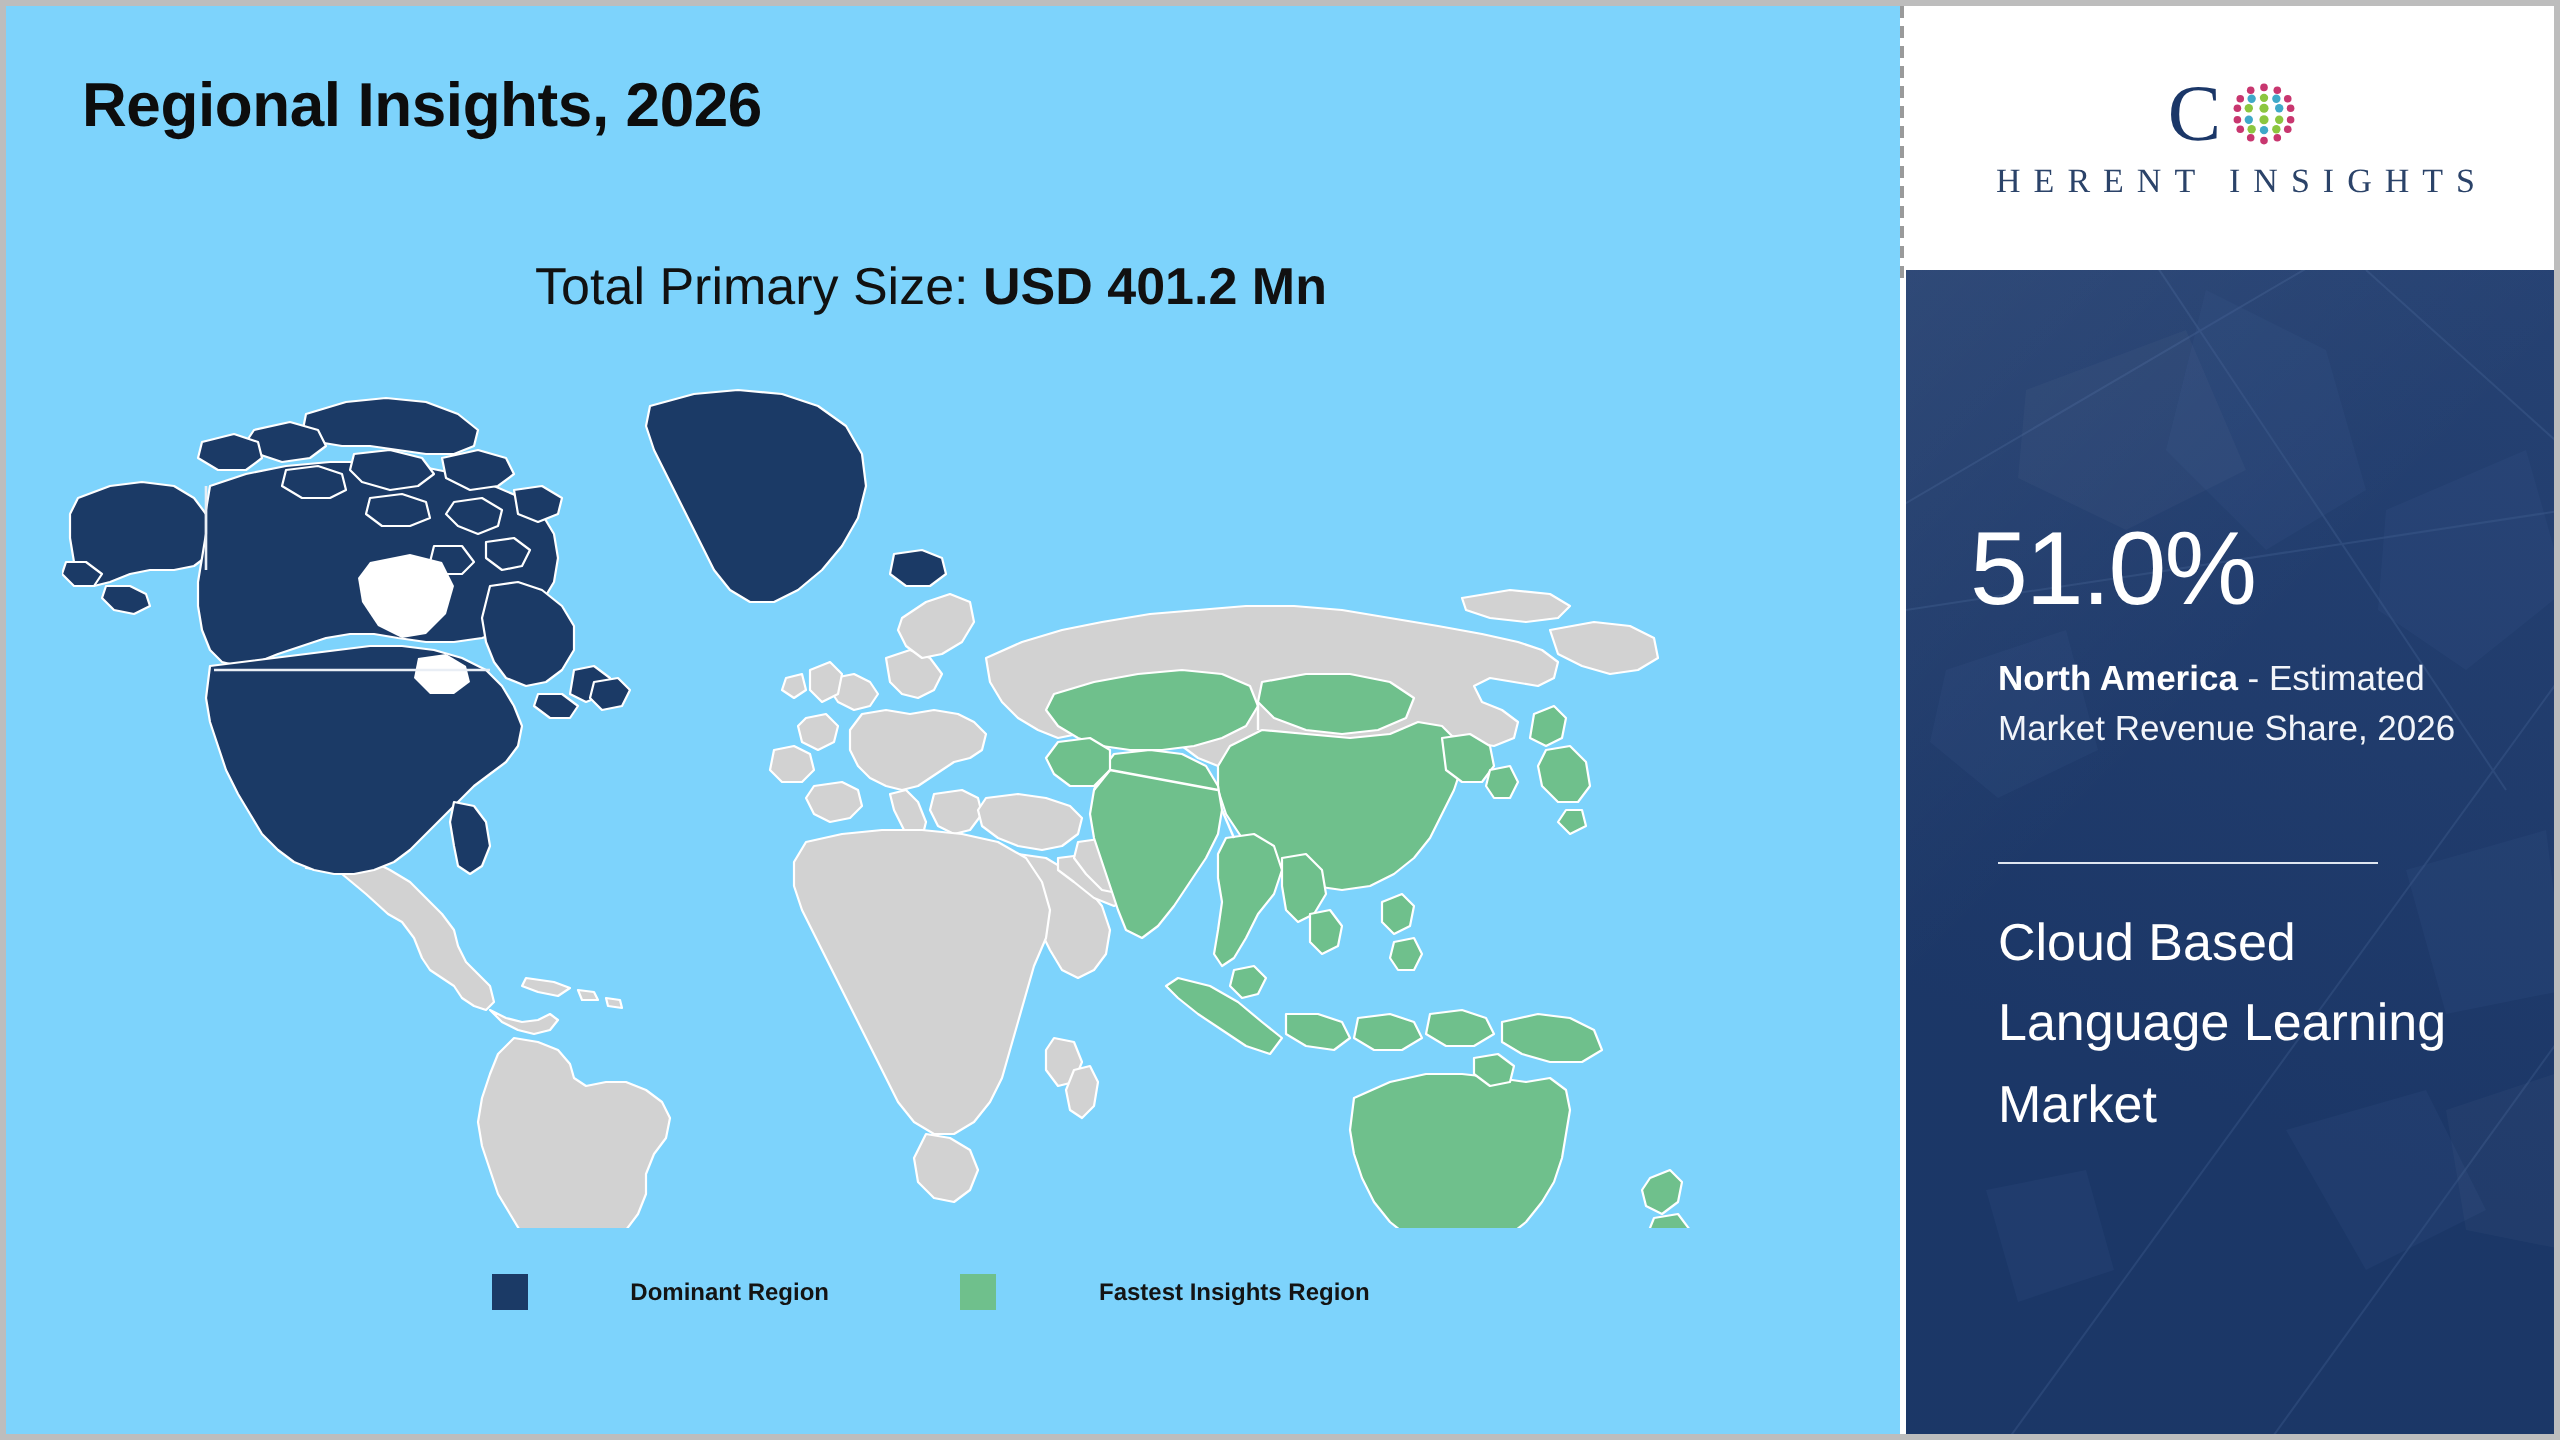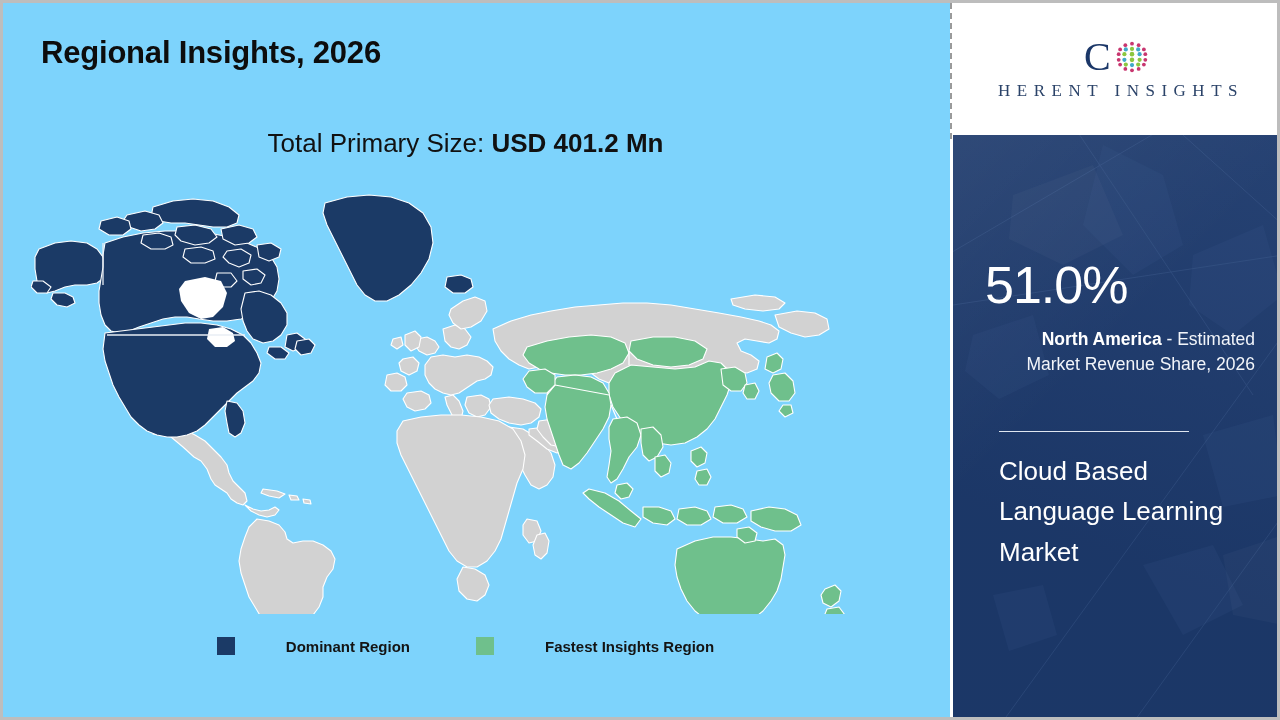--- a/index.html
+++ b/index.html
@@ -41,21 +41,21 @@
   }
   #world-map{display:block;width:880px;height:425px;}
 
   
   #legend{
     position:absolute;left:0;top:634px;width:925px;
     display:flex;justify-content:center;align-items:center;gap:66px;
   }
   .legend-item{display:flex;align-items:center;gap:9px;}
   .legend-swatch{width:18px;height:18px;display:block;}
-  .legend-label{font-size:15px;font-weight:bold;color:#141414;white-space:nowrap;padding-left:42px;}
+  .legend-label{font-size:12px;font-weight:bold;color:#141414;white-space:nowrap;padding-left:42px;}
 
   
   #source-line{
     position:absolute;left:35px;top:694px;
     font-size:12.5px;color:#1a1a1a;white-space:nowrap;
   }
   #source-line .src-key{font-weight:bold;}
 
   
   #vertical-dashed-divider{
@@ -102,22 +102,22 @@
   #panel-content{
     position:absolute;left:0;top:0;width:330px;height:588px;
     padding:0 30px 0 46px;box-sizing:border-box;
   }
   #stat-value{
     position:absolute;left:32px;top:124px;
     font-size:52px;font-weight:normal;color:#ffffff;
     letter-spacing:-1px;line-height:1;
   }
   #stat-caption{
-    position:absolute;left:56px;top:192px;width:246px;
-    font-size:17.5px;color:#f2f5fa;line-height:1.45;text-align:right;
+    position:absolute;left:46px;top:192px;width:246px;
+    font-size:17.5px;color:#f2f5fa;line-height:1.45;
   }
   #stat-caption .stat-region{font-weight:bold;color:#ffffff;}
   #panel-divider{
     position:absolute;left:46px;top:296px;width:190px;height:1px;
     background:#dfe6f0;
   }
   #market-name{
     position:absolute;left:46px;top:316px;width:250px;
     font-size:26px;color:#ffffff;line-height:1.55;font-weight:normal;
   }

